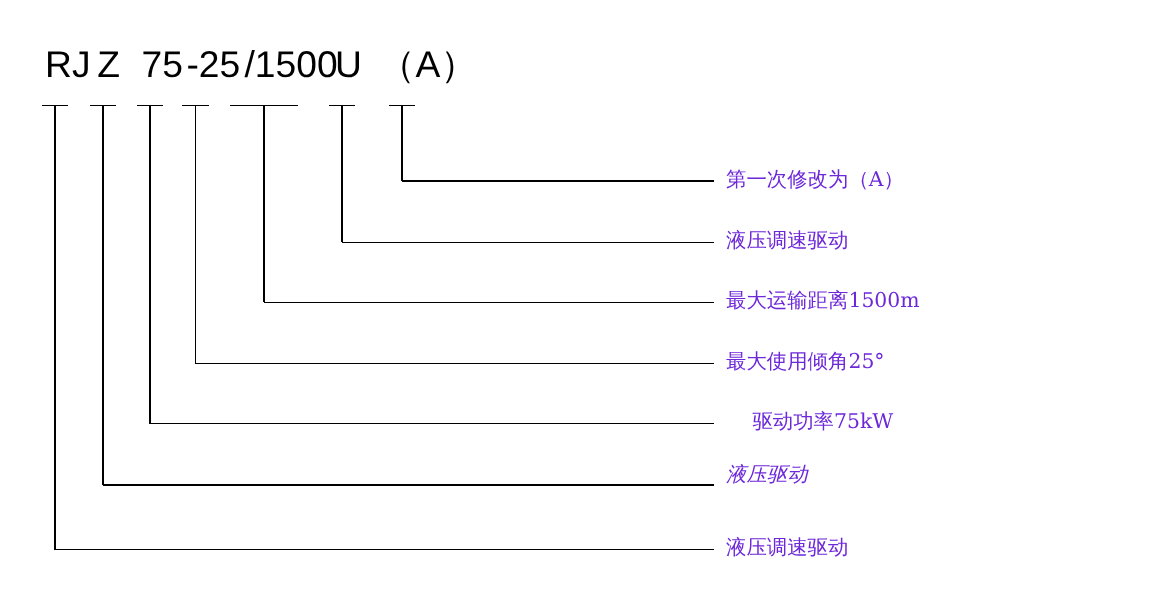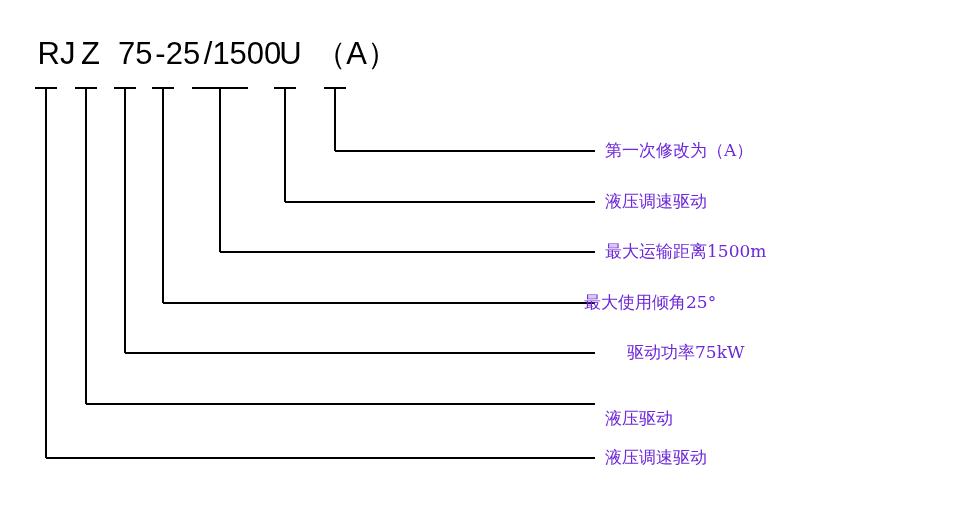--- a/index.html
+++ b/index.html
@@ -74,19 +74,19 @@
       <line x1="86" y1="404" x2="595" y2="404" stroke="#000000" stroke-width="1.4" shape-rendering="crispEdges"></line>
       <line x1="35" y1="88" x2="57" y2="88" stroke="#000000" stroke-width="1.4" shape-rendering="crispEdges"></line>
       <line x1="46" y1="88" x2="46" y2="458" stroke="#000000" stroke-width="1.4" shape-rendering="crispEdges"></line>
       <line x1="46" y1="458" x2="595" y2="458" stroke="#000000" stroke-width="1.4" shape-rendering="crispEdges"></line>
     </svg>
 
   <div id="labels">
       <div class="label" style="left: 605px; top: 142px;">第一次修改为（A）</div>
       <div class="label" style="left: 605px; top: 193px;">液压调速驱动</div>
       <div class="label" style="left: 605px; top: 243px;">最大运输距离1500m</div>
-      <div class="label" style="left: 584px; top: 294px;">最大使用倾角25°</div>
+      <div class="label" style="left: 605px; top: 294px;">最大使用倾角25°</div>
       <div class="label" style="left: 627px; top: 344px;">驱动功率75kW</div>
-      <div class="label" style="left: 605px; top: 410px;">液压驱动</div>
+      <div class="label" style="left: 605px; top: 388px; font-style: italic;">液压驱动</div>
       <div class="label" style="left: 605px; top: 449px;">液压调速驱动</div>
     </div>
 
 </div>
 
 </body></html>

